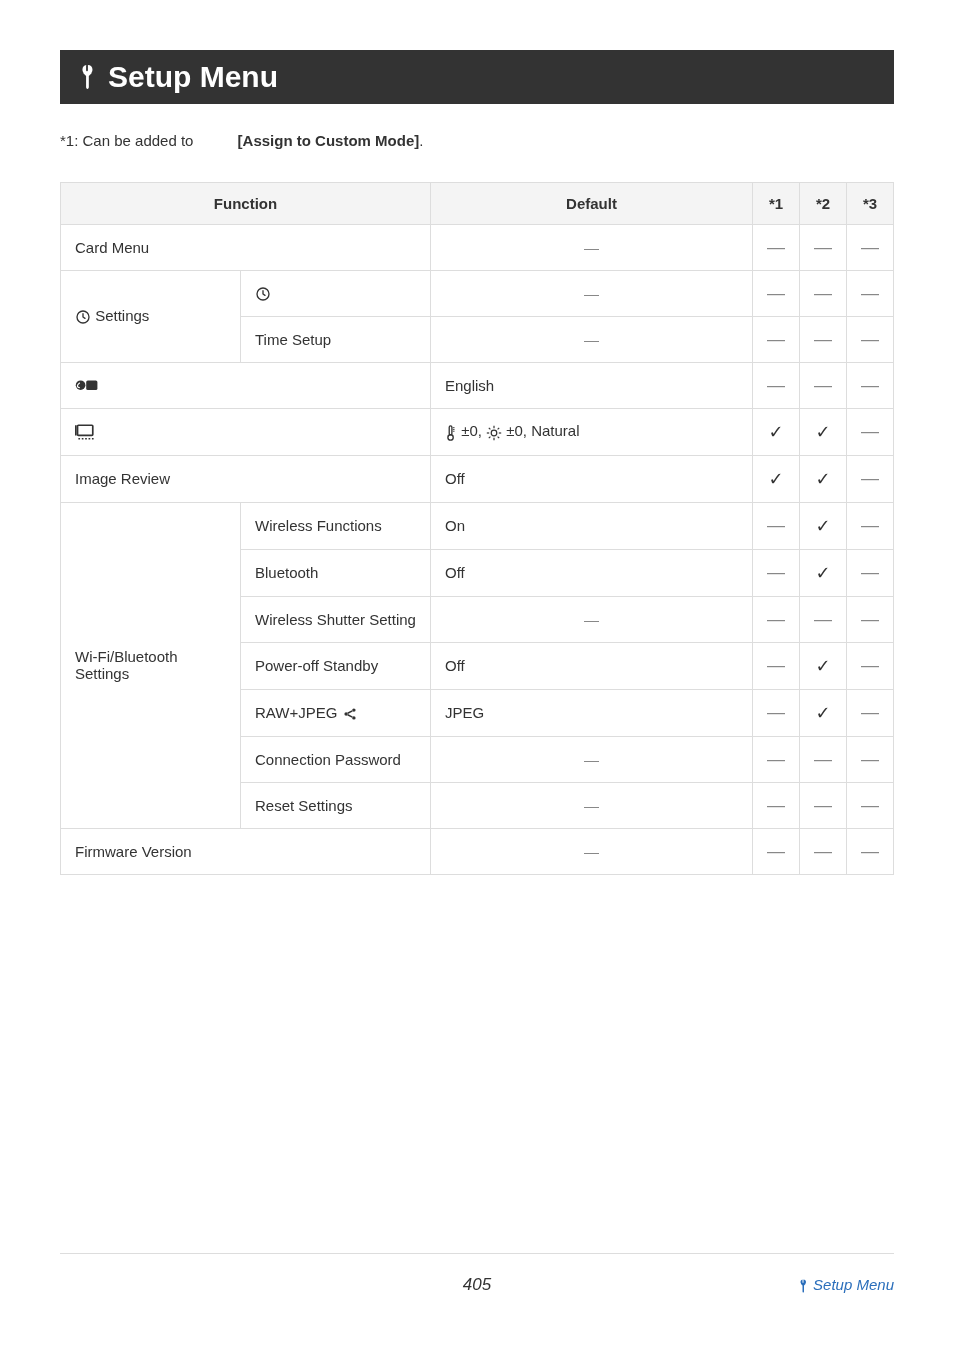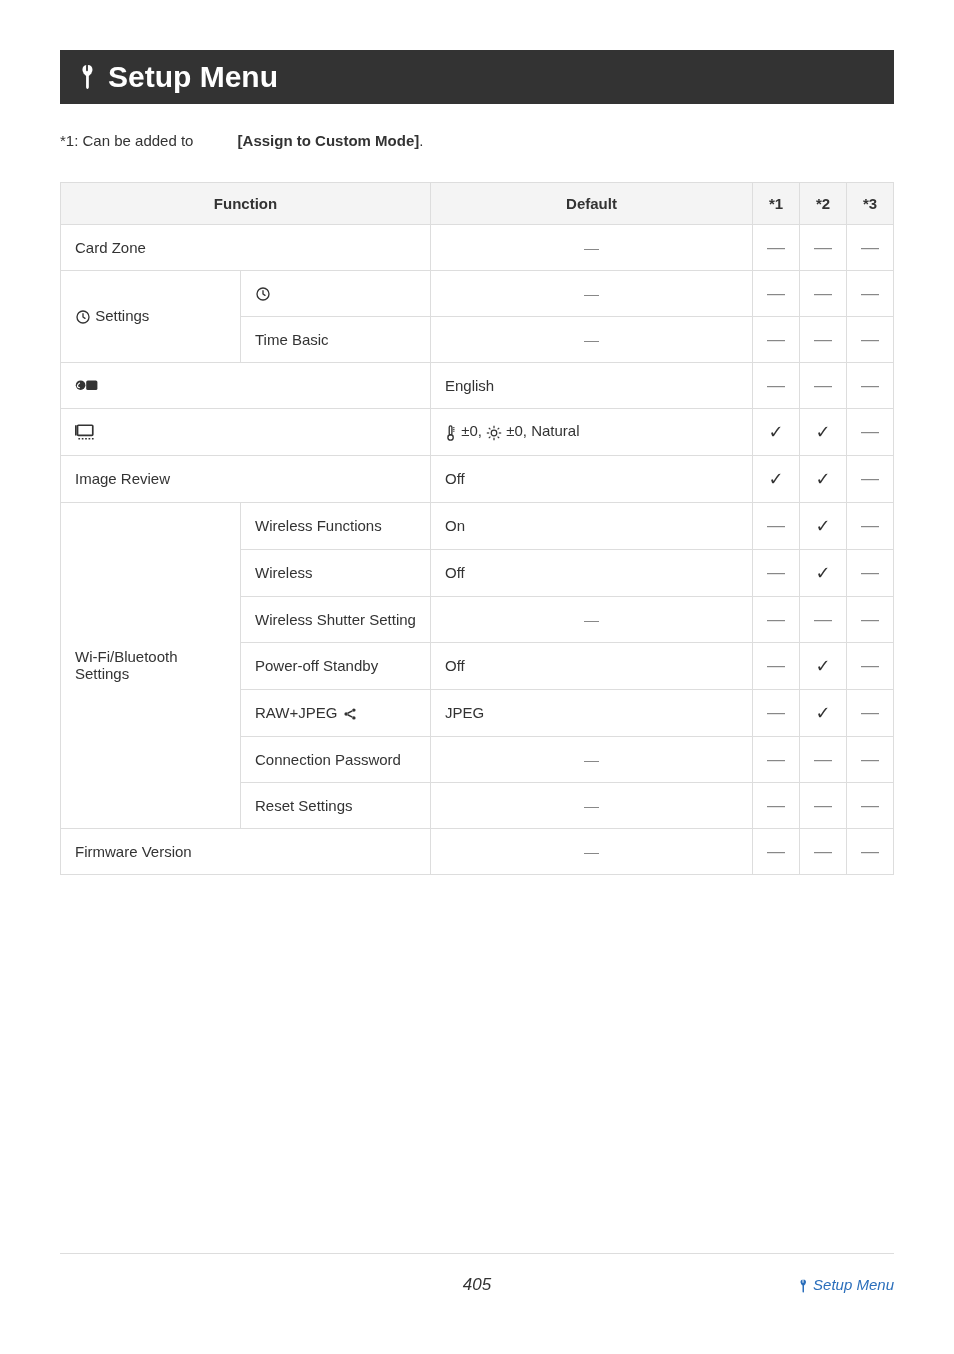--- a/index.html
+++ b/index.html
@@ -124,21 +124,21 @@
       <th colspan="2" class="func">Function</th>
       <th class="def">Default</th>
       <th>*1</th>
       <th>*2</th>
       <th>*3</th>
     </tr>
   </thead>
   <tbody>
 
     <tr>
-      <td colspan="2">Card Zone</td>
+      <td colspan="2">Card Menu</td>
       <td class="center dash">—</td>
       <td class="mark dash">—</td>
       <td class="mark dash">—</td>
       <td class="mark dash">—</td>
     </tr>
 
     <tr>
       <td rowspan="2">
         <span class="inline-icon">
           <svg width="16" height="16" viewBox="0 0 24 24">
@@ -154,21 +154,21 @@
               <path d="M12 7 L12 12 L15 14" stroke="#333" stroke-width="2" fill="none" stroke-linecap="round"></path>
             </svg>
         </span>
       </td>
       <td class="center dash">—</td>
       <td class="mark dash">—</td>
       <td class="mark dash">—</td>
       <td class="mark dash">—</td>
     </tr>
     <tr>
-      <td>Time Basic</td>
+      <td>Time Setup</td>
       <td class="center dash">—</td>
       <td class="mark dash">—</td>
       <td class="mark dash">—</td>
       <td class="mark dash">—</td>
     </tr>
 
     <tr>
       <td colspan="2" class="row-icon-cell">
         <span class="inline-icon">
           <svg width="24" height="16" viewBox="0 0 30 20">
@@ -234,21 +234,21 @@
 
     <tr>
       <td rowspan="7">Wi-Fi/Bluetooth Settings</td>
       <td>Wireless Functions</td>
       <td>On</td>
       <td class="mark dash">—</td>
       <td class="mark">✓</td>
       <td class="mark dash">—</td>
     </tr>
     <tr>
-      <td>Wireless</td>
+      <td>Bluetooth</td>
       <td>Off</td>
       <td class="mark dash">—</td>
       <td class="mark">✓</td>
       <td class="mark dash">—</td>
     </tr>
     <tr>
       <td>Wireless Shutter Setting</td>
       <td class="center dash">—</td>
       <td class="mark dash">—</td>
       <td class="mark dash">—</td>

